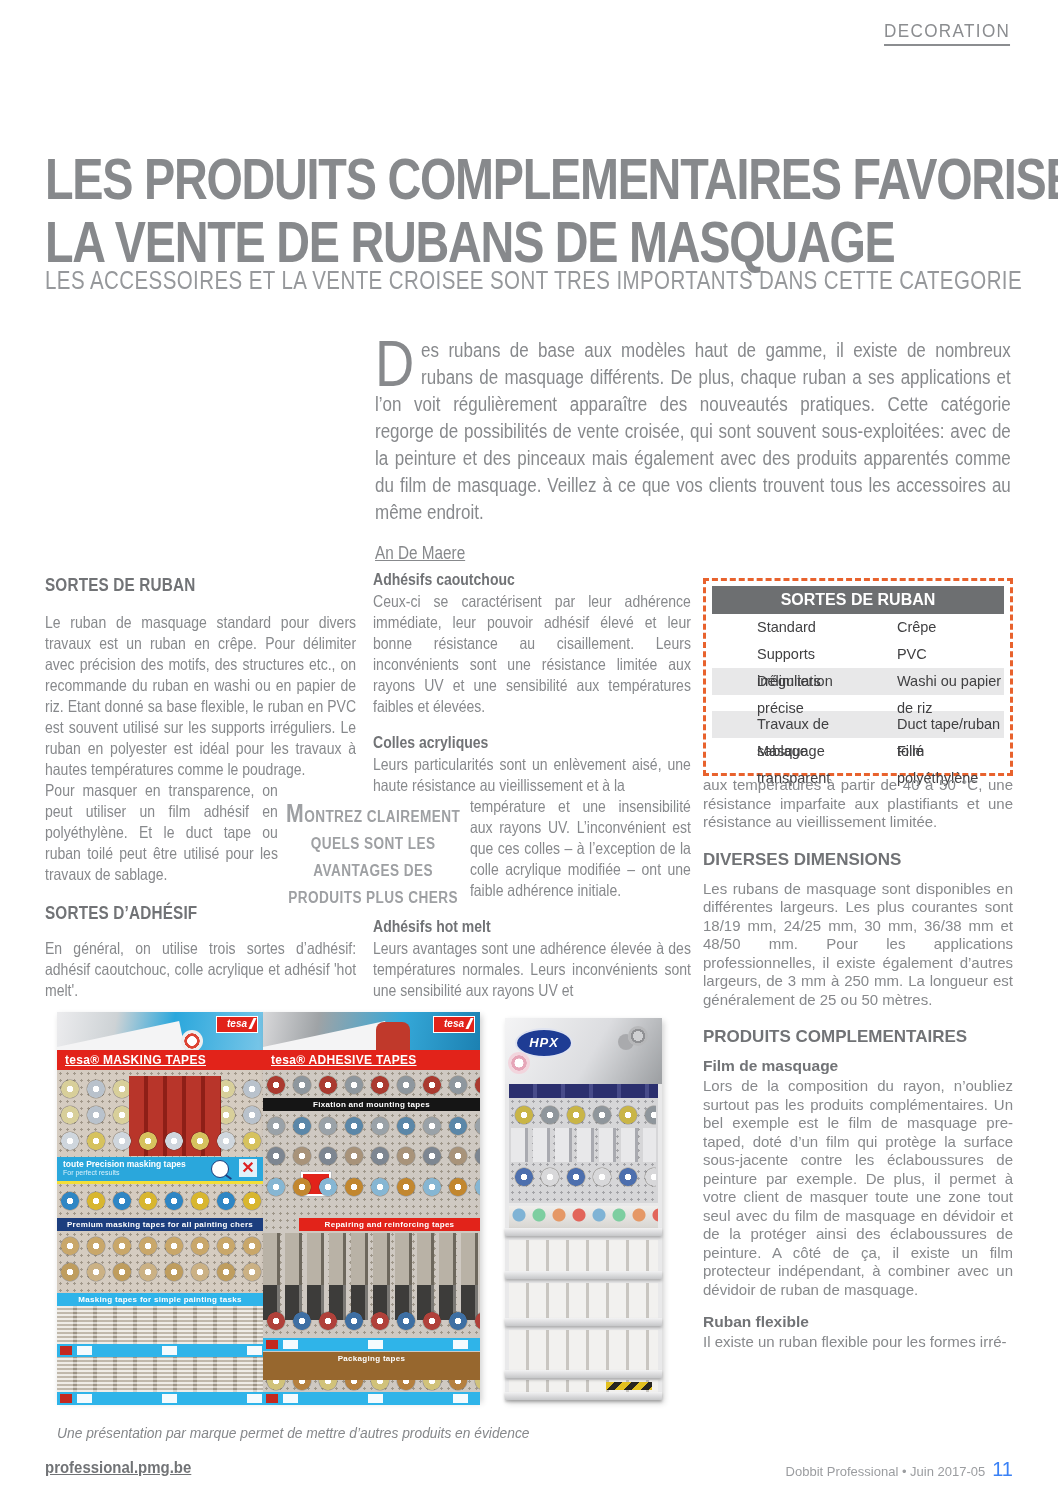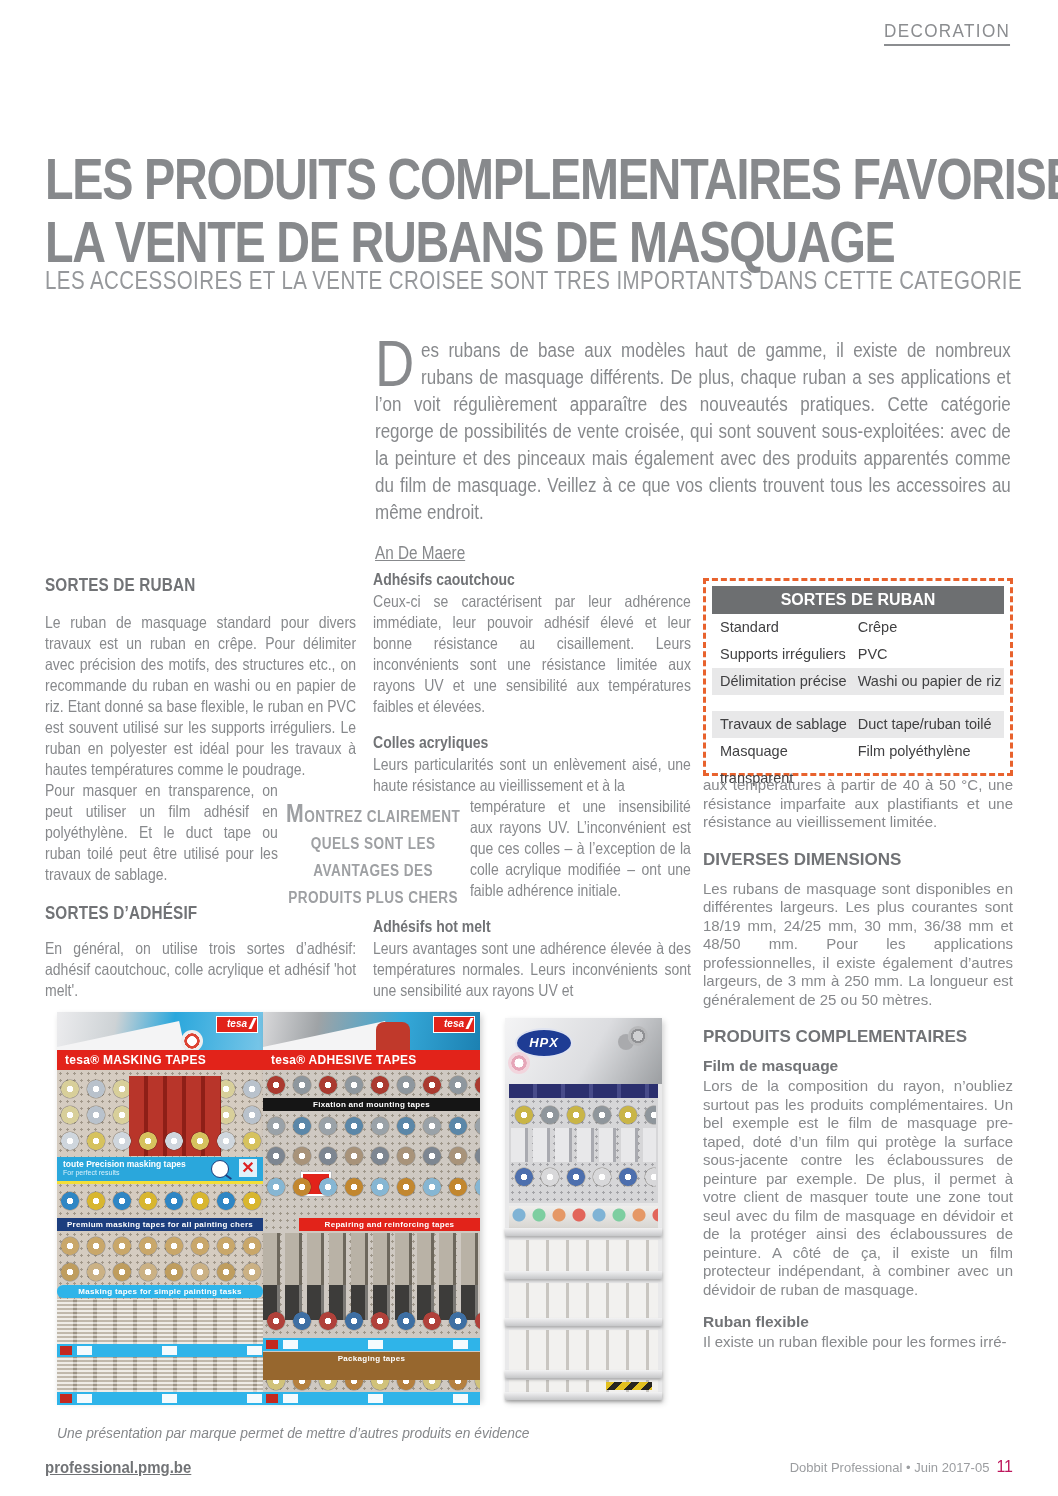--- a/index.html
+++ b/index.html
@@ -38,21 +38,21 @@
   .pull-quote{position:absolute;left:283px;top:800px;width:212px;transform:scaleX(.85);
       transform-origin:left top;font-size:16px;font-weight:bold;line-height:27px;color:#9ea0a3;
       text-align:center;text-transform:uppercase;letter-spacing:.5px;}
   .pull-quote::first-letter{font-size:25px;}
 
   
   .ruban-table{border:3px dashed #e8622d;padding:5px 6px 8px 6px;background:#fff;}
   .tbl-head{background:#6d6f71;color:#fff;font-weight:bold;font-size:16px;text-align:center;
       line-height:28px;height:28px;}
   .trow{display:flex;height:27px;line-height:27px;font-size:14.5px;color:#404042;}
-  .trow span{padding-left:8px;}
+  .trow span{padding-left:8px;margin-left:37px;}
   .trow .c1{width:47%;} .trow .c2{width:53%;}
   .alt{background:#e8e8e9;}
   .tgap{height:16px;}
   .tbl-note{margin:12px auto 0 auto;width:290px;font-size:15.5px;font-style:italic;line-height:20px;
       color:#87898c;text-align:center;}
   .rbody{margin:0;font-size:15px;line-height:18.5px;color:#87898c;text-align:justify;}
   .r-h{font-size:17px;font-weight:bold;color:#717376;margin:18px 0 10px 0;}
   .r-sub{font-size:15.5px;font-weight:bold;color:#717376;margin:14px 0 2px 0;}
 
   
@@ -69,21 +69,21 @@
   .photoA{background:linear-gradient(100deg,#ececee 0%,#cdd2d5 28%,#2aa7dc 55%,#7cc7e8 100%);}
   .photoB{background:linear-gradient(100deg,#d8d8da 0%,#9fa3a6 25%,#35a8d8 62%,#1b7fb0 100%);}
   .photoA::before,.photoB::before{content:"";position:absolute;left:-20px;top:24px;width:150px;
       height:60px;background:#f4f4f5;transform:rotate(-12deg);}
   .photoA::after{content:"";position:absolute;right:60px;top:18px;width:22px;height:22px;
       border-radius:50%;background:radial-gradient(circle,#fff 30%,#d43 32% 48%,#eee 50% 100%);}
   .photoB::after{content:"";position:absolute;right:70px;top:10px;width:34px;height:40px;
       border-radius:8px 8px 0 0;background:#c0392b;}
   .brand-bar{position:absolute;left:0;right:0;top:38px;height:20px;background:#e2231a;color:#fff;
       font-size:12px;font-weight:bold;line-height:20px;padding-left:8px;box-sizing:border-box;
-      letter-spacing:.3px;z-index:3;}
+      letter-spacing:.3px;z-index:3;text-decoration:underline;}
   .tesa-logo{position:absolute;top:4px;right:5px;width:40px;height:15px;background:#e2231a;
       border:1px solid #fff;color:#fff;font-size:10px;font-weight:bold;font-style:italic;
       text-align:center;line-height:14px;z-index:4;}
   .tesa-logo .slash{position:absolute;right:3px;top:1px;width:3px;height:11px;background:#fff;
       transform:skewX(-25deg);}
   .band{position:absolute;left:0;right:0;}
   .tile-rolls{background-image:
       radial-gradient(circle at 13px 13px,#fff 3px,var(--c1) 3.5px 8.5px,rgba(60,55,45,.35) 9px,transparent 10px),
       radial-gradient(circle at 39px 13px,#fff 3px,var(--c2) 3.5px 8.5px,rgba(60,55,45,.35) 9px,transparent 10px);
       background-size:52px 26px;}
@@ -140,21 +140,21 @@
   .cbandHaz{position:absolute;right:6px;top:2px;bottom:2px;width:46px;
       background:repeating-linear-gradient(135deg,#e3c020 0 6px,#26241f 6px 12px);}
 
   
   .fig-caption{position:absolute;left:57px;top:1424px;width:560px;font-size:15px;font-style:italic;
       color:#85878a;transform:scaleX(.92);transform-origin:left top;}
   .footer-site{position:absolute;left:45px;top:1458px;font-size:17px;font-weight:bold;color:#717376;
       text-decoration:underline;transform:scaleX(.88);transform-origin:left top;}
   .footer-right{position:absolute;right:45px;top:1458px;color:#9b9da0;font-size:13px;
       display:flex;align-items:baseline;gap:7px;}
-  .footer-page{font-size:16px;color:#be185d;}
+  .footer-page{font-size:20px;color:#3b82f6;}
 </style>
 </head>
 <body>
 
 <div class="page">
 
   <a class="section-tag">DECORATION</a>
 
   <div class="title">
     <div>LES PRODUITS COMPLEMENTAIRES FAVORISENT</div>
@@ -237,21 +237,21 @@
     <div class="bn-precision" style="top:145px;">
       <span class="t1">toute Precision masking tapes</span>
       <span class="t2">For perfect results</span>
       <span class="ic-mag"></span>
       <span class="ic-cross">✕</span>
     </div>
     <div class="band tile-rolls" style="top:176px;height:28px;--c1:#2f86c4;--c2:#d8b62f;"></div>
     <div class="shelf-banner bn-navy" style="top:206px;">Premium masking tapes for all painting chers</div>
     <div class="band tile-rolls" style="top:221px;height:26px;--c1:#c9a76a;--c2:#c9a76a;"></div>
     <div class="band tile-rolls" style="top:247px;height:26px;--c1:#bf9d5e;--c2:#cbb184;"></div>
-    <div class="shelf-banner bn-cyan" style="top:273px;border-radius:6px;">Masking tapes for simple painting tasks</div>
+    <div class="shelf-banner bn-cyan" style="top:281px;">Masking tapes for simple painting tasks</div>
     <div class="band tile-stacks" style="top:287px;height:45px;"></div>
     <div class="rail" style="top:332px;"></div>
     <div class="band tile-stacks" style="top:345px;height:35px;"></div>
     <div class="rail" style="top:380px;"></div>
   </div>
 
   <div class="display disp-b">
     <div class="pegboard" style="top:58px;bottom:0;background-color:#cfc9c2;"></div>
     <div class="photo photoB"></div>
     <div class="tesa-logo">

